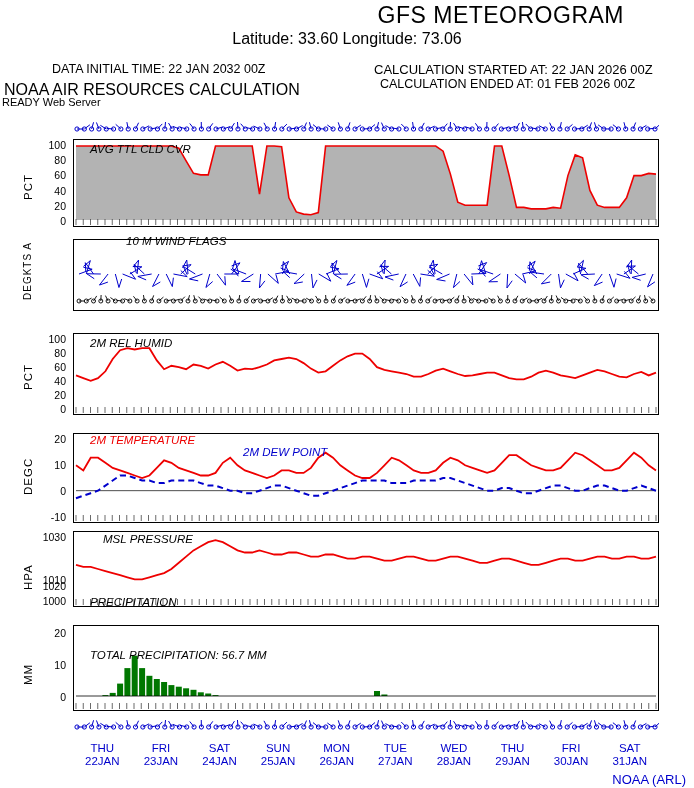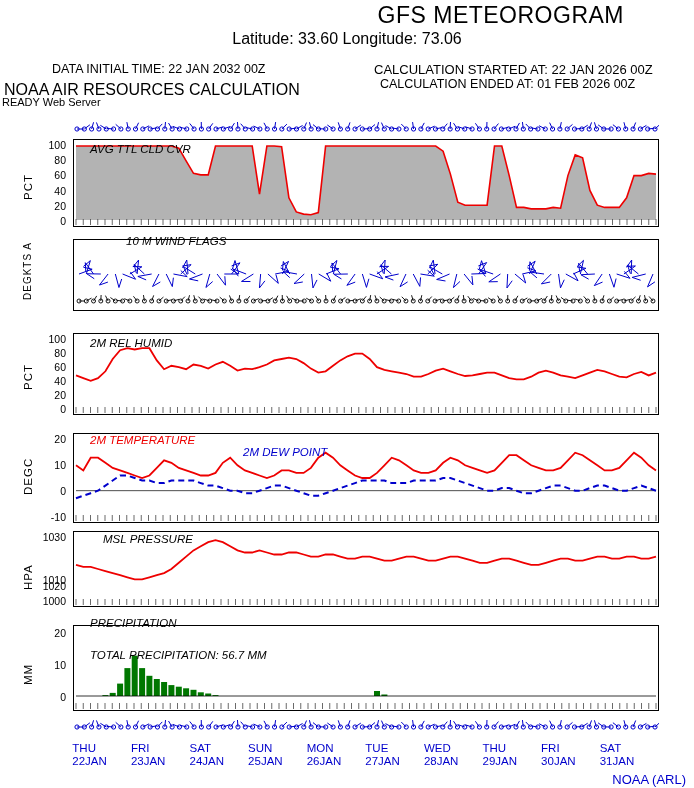--- a/index.html
+++ b/index.html
@@ -42,21 +42,21 @@
     transform-origin:left top;
     white-space:nowrap;
     letter-spacing:1px;
   }
   .ytick{
     position:absolute;font-size:10.5px;text-align:right;width:30px;
   }
   svg{display:block;}
   .daylabels{position:absolute;top:742px;left:0;width:694px;height:30px;}
   .daylabel{
-    position:absolute;text-align:left;font-size:11.5px;
+    position:absolute;text-align:center;font-size:11.5px;
     color:#0000cc;line-height:13px;width:60px;
   }
   #noaa-arl{
     position:absolute;top:772px;right:8px;font-size:13px;color:#0000cc;
   }
 </style>
 </head>
 <body>
 
 <div class="abs" id="title">GFS METEOROGRAM</div>
@@ -1204,21 +1204,21 @@
       <line x1="531.25" y1="83" x2="531.25" y2="77" stroke="#444" stroke-width="0.8"></line>
       <line x1="538.5" y1="83" x2="538.5" y2="77" stroke="#444" stroke-width="0.8"></line>
       <line x1="545.75" y1="83" x2="545.75" y2="77" stroke="#444" stroke-width="0.8"></line>
       <line x1="553" y1="83" x2="553" y2="77" stroke="#444" stroke-width="0.8"></line>
       <line x1="560.25" y1="83" x2="560.25" y2="77" stroke="#444" stroke-width="0.8"></line>
       <line x1="567.5" y1="83" x2="567.5" y2="77" stroke="#444" stroke-width="0.8"></line>
       <line x1="574.75" y1="83" x2="574.75" y2="77" stroke="#444" stroke-width="0.8"></line>
       <line x1="582" y1="83" x2="582" y2="77" stroke="#444" stroke-width="0.8"></line>
     </svg>
 </div>
-<div class="panel-label" style="top:617px;left:90px;text-align:center;">PRECIPITATION</div>
+<div class="panel-label" style="top:596px;left:90px;text-align:center;">PRECIPITATION</div>
 <div class="panel-label" style="top:649px;left:90px;">TOTAL PRECIPITATION:  56.7 MM</div>
 <div class="ylab" style="top:685px;left:22px;">MM</div>
 <div id="ticks-prec">
     <div class="ytick" style="top: 691px; left: 36px;">0</div>
     <div class="ytick" style="top: 659px; left: 36px;">10</div>
     <div class="ytick" style="top: 627px; left: 36px;">20</div>
   </div>
 
 <div class="abs" style="top:713px;left:73px;width:586px;height:20px;">
   <svg id="svg-botstrip" width="586" height="20">

